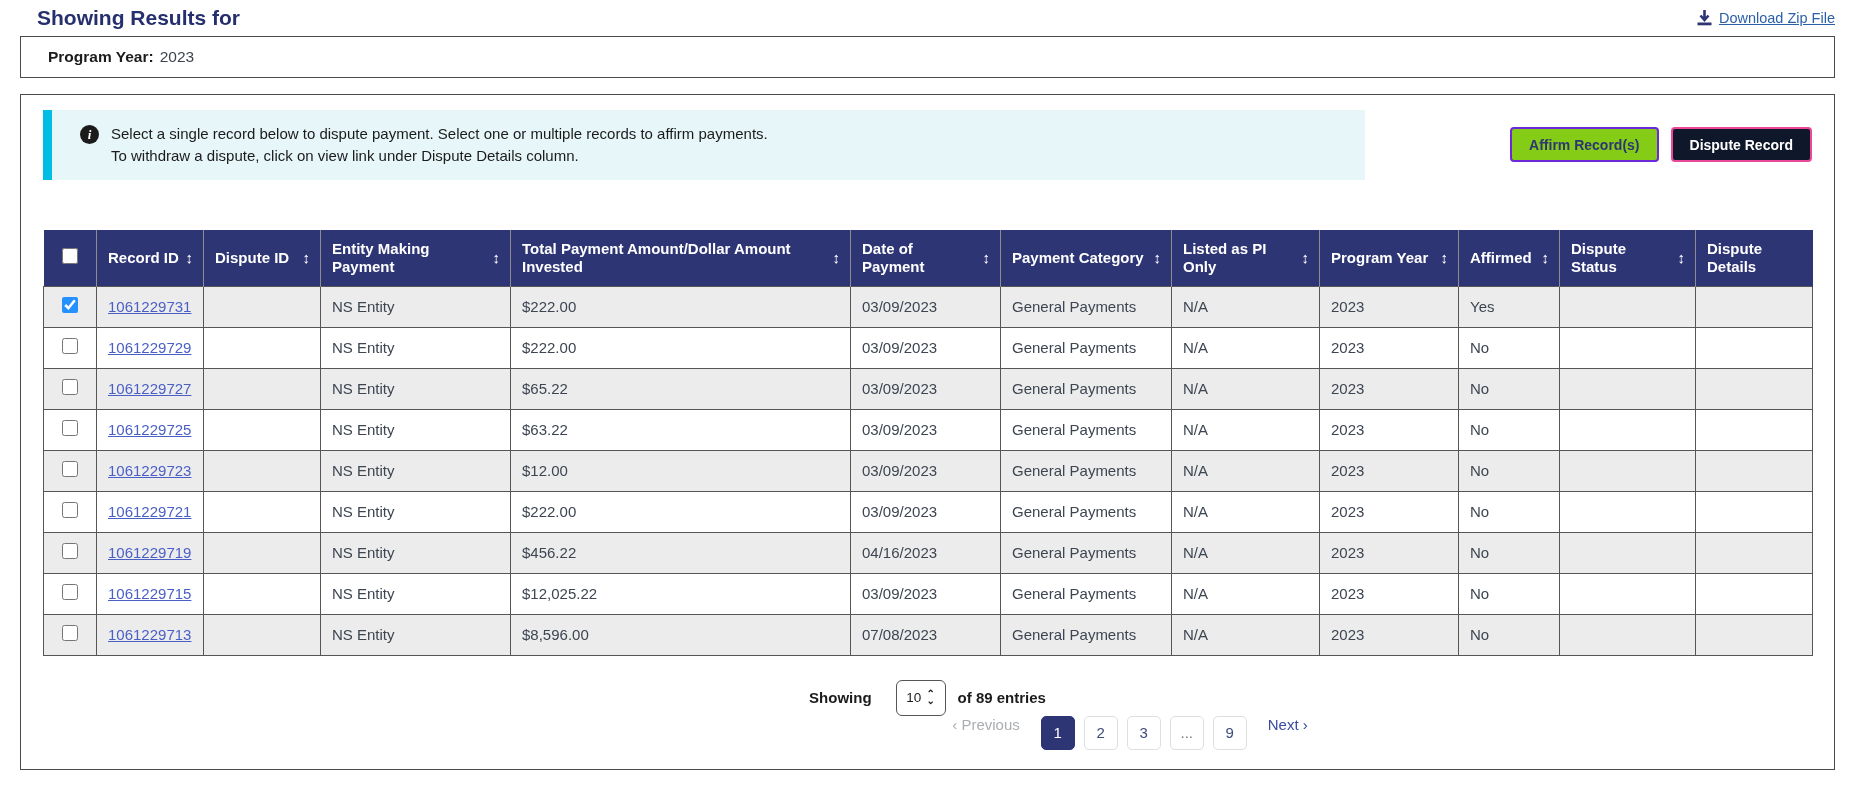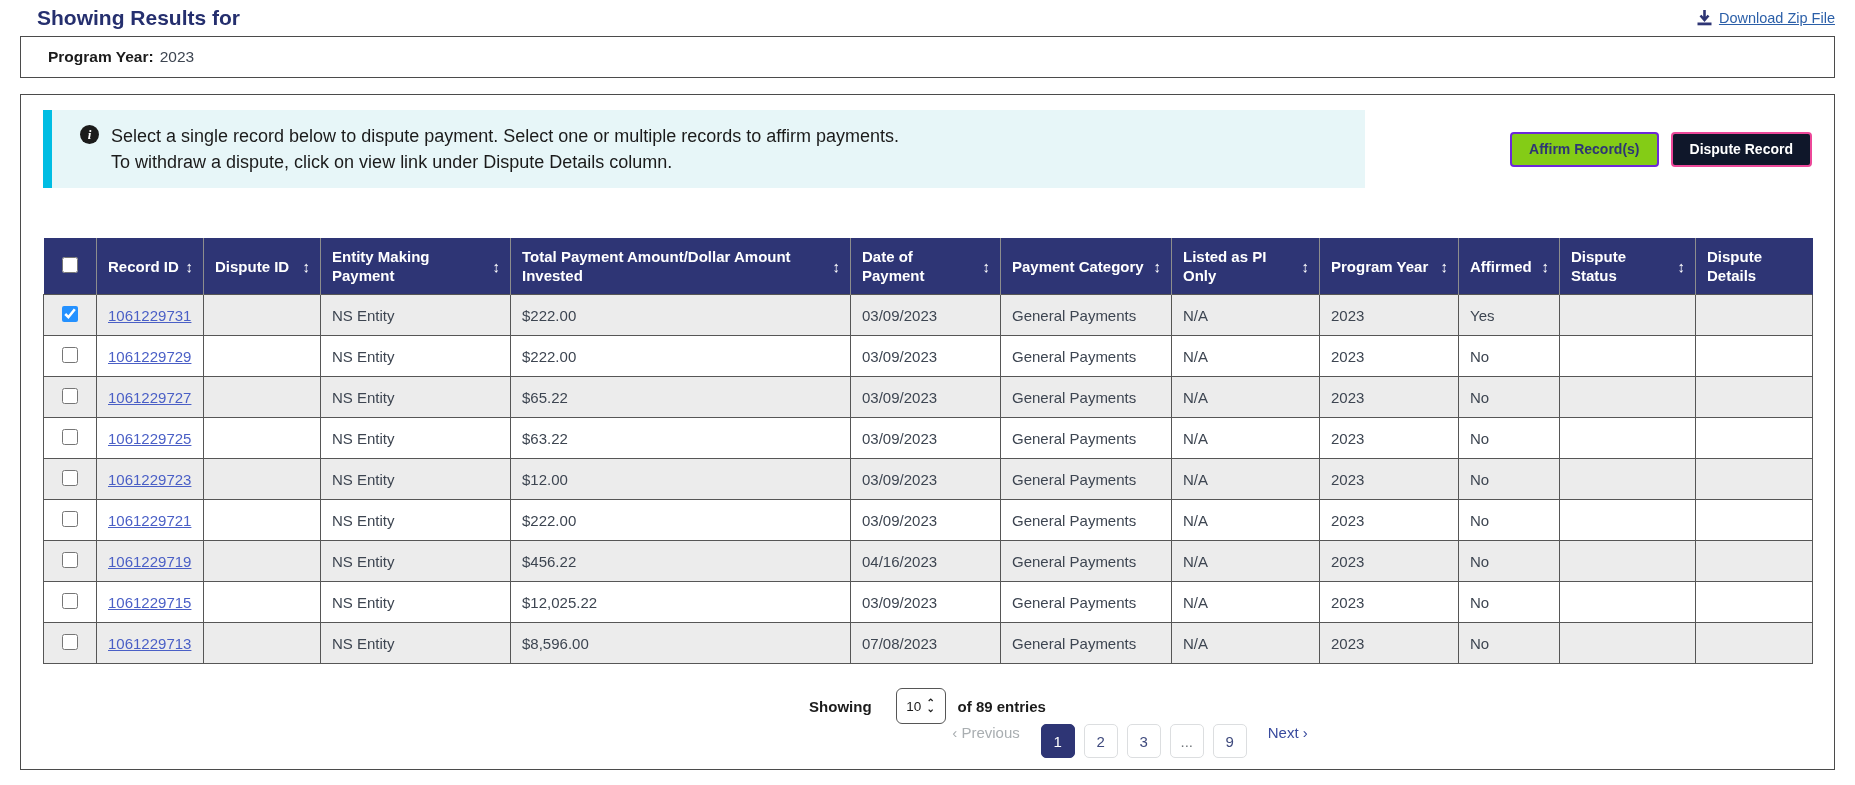--- a/index.html
+++ b/index.html
@@ -21,21 +21,21 @@
   .panel { margin: 16px 20px 0 20px; border: 1px solid #4b4b4b;
     padding: 15px 22px 20px 22px; height: 676px; }
 
   .panel-top { display: flex; align-items: center; }
   .info-banner { flex: 0 0 1322px; background: #e7f6f8; border-left: 9px solid #00bde3;
     padding: 13px 20px 13px 28px; min-height: 67px; display: flex; gap: 12px; }
   .info-icon { flex: 0 0 auto; width: 19px; height: 19px; border-radius: 50%;
     background: #1b1b1b; color: #ffffff; font-size: 13px; font-weight: bold;
     display: inline-flex; align-items: center; justify-content: center; margin-top: 2px;
     font-family: "Liberation Serif", serif; font-style: italic; }
-  .info-text { font-size: 18px; color: #1b1b1b; line-height: 1.45; }
+  .info-text { font-size: 15px; color: #1b1b1b; line-height: 1.45; }
 
   .action-buttons { margin-left: auto; display: flex; gap: 12px; }
   .btn { height: 35px; padding: 0 17px; border-radius: 4px; font-size: 14px;
     font-weight: bold; cursor: pointer; font-family: "Liberation Sans", sans-serif; }
   .btn-outline { background: #84cc16; border: 2px solid #6d28d9; color: #2e3575; }
   .btn-solid { background: #0f172a; border: 2px solid #ec4899; color: #ffffff; }
 
   table { border-collapse: collapse; table-layout: fixed; width: 1769px; margin-top: 50px; }
   thead th { background: #2e3575; color: #ffffff; font-size: 15px; font-weight: bold;
     text-align: left; vertical-align: middle; padding: 8px 8px 8px 11px; height: 56px;

